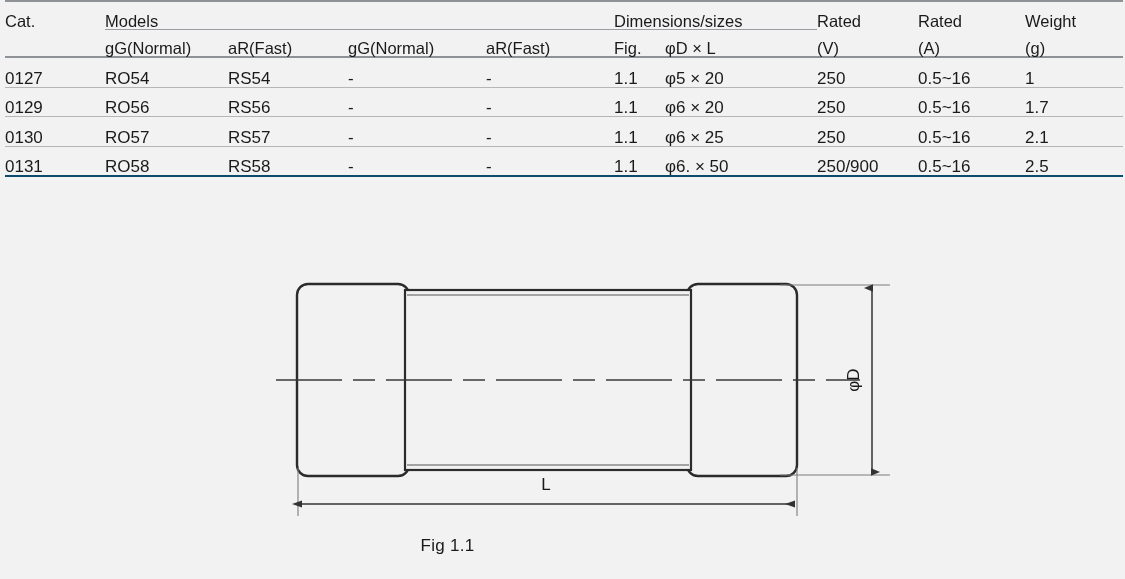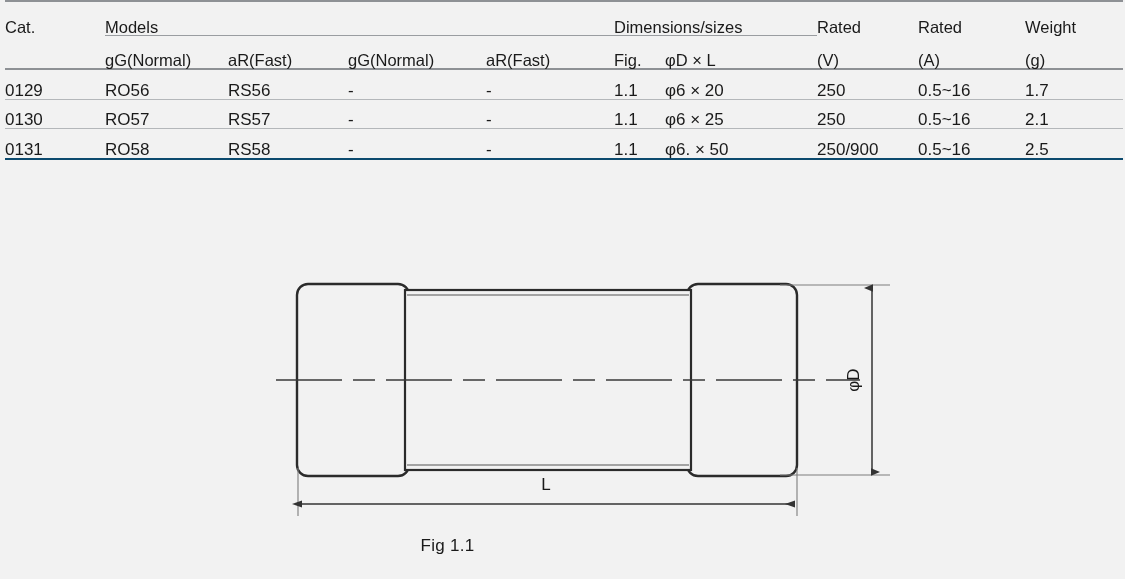--- a/index.html
+++ b/index.html
@@ -47,21 +47,21 @@
   col.c-ar    { width: 120px; }
   col.c-xgg   { width: 138px; }
   col.c-xar   { width: 128px; }
   col.c-fig   { width: 51px; }
   col.c-dim   { width: 152px; }
   col.c-volt  { width: 101px; }
   col.c-curr  { width: 107px; }
   col.c-wt    { width: 98px; }
 
   
-  tr.hrow td { height: 24px; padding-top: 8px; }
+  tr.hrow td { height: 24px; padding-top: 2px; }
   tr.hrow-1 td { height: 25px; }
 
   .rule-top {
     border-top: 2px solid #8e9195;
   }
   .rule-group {
     border-bottom: 1.5px solid #9a9da1;
   }
   .rule-head {
     border-bottom: 2px solid #8e9195;
@@ -140,20 +140,32 @@
         <td class="rule-head">aR(Fast)</td>
         <td class="rule-head">Fig.</td>
         <td class="rule-head">φD × L</td>
         <td class="rule-head">(V)</td>
         <td class="rule-head">(A)</td>
         <td class="rule-head">(g)</td>
       </tr>
     </thead>
     <tbody id="table-body">
         <tr class="drow">
+          <td class="rule-row">0127</td>
+          <td class="rule-row">RO54</td>
+          <td class="rule-row">RS54</td>
+          <td class="rule-row">-</td>
+          <td class="rule-row">-</td>
+          <td class="rule-row">1.1</td>
+          <td class="rule-row">φ5 × 20</td>
+          <td class="rule-row">250</td>
+          <td class="rule-row">0.5~16</td>
+          <td class="rule-row">1</td>
+        </tr>
+        <tr class="drow">
           <td class="rule-row">0129</td>
           <td class="rule-row">RO56</td>
           <td class="rule-row">RS56</td>
           <td class="rule-row">-</td>
           <td class="rule-row">-</td>
           <td class="rule-row">1.1</td>
           <td class="rule-row">φ6 × 20</td>
           <td class="rule-row">250</td>
           <td class="rule-row">0.5~16</td>
           <td class="rule-row">1.7</td>

